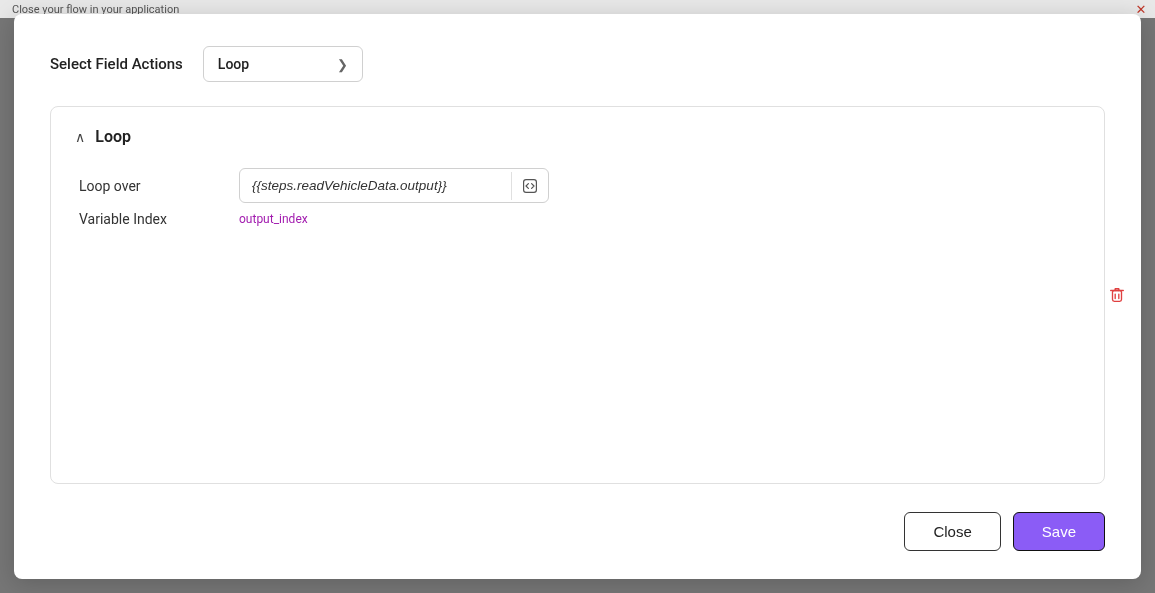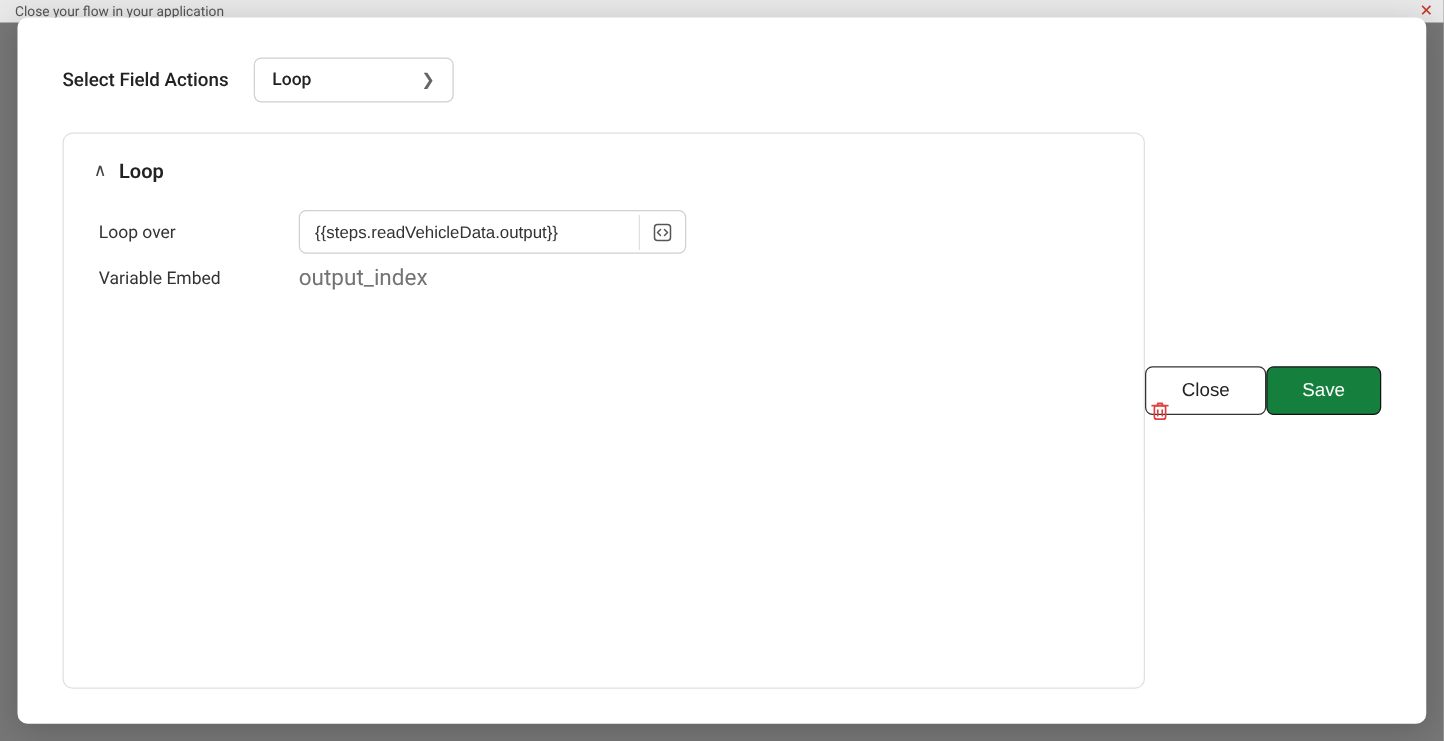--- a/index.html
+++ b/index.html
@@ -54,21 +54,21 @@
     .modal-container {
       position: absolute;
       top: 14px;
       left: 14px;
       right: 14px;
       bottom: 14px;
       background: #ffffff;
       border-radius: 8px;
       box-shadow: 0 4px 24px rgba(0,0,0,0.18);
       display: flex;
-      flex-direction: row;
+      flex-direction: column;
       padding: 32px 36px 28px 36px;
     }
 
     .modal-body {
       flex: 1;
       display: flex;
       flex-direction: column;
     }
 
     .field-actions-row {
@@ -166,38 +166,39 @@
     }
 
     .loop-field-input {
       flex: 1;
       border: none;
       outline: none;
       font-size: 13.5px;
       color: #333;
       padding: 9px 12px;
       background: transparent;
+      font-style: italic;
     }
 
     .code-icon-btn {
       border: none;
       background: transparent;
       cursor: pointer;
       padding: 6px 10px;
       display: flex;
       align-items: center;
       justify-content: center;
       border-left: 1.5px solid #e0e0e0;
       color: #555;
       font-size: 16px;
     }
 
     .loop-field-value {
-      font-size: 18px;
-      color: #737373;
+      font-size: 12px;
+      color: #a21caf;
       padding: 9px 0;
     }
 
     .delete-btn {
       position: absolute;
       right: -28px;
       top: 50%;
       transform: translateY(-50%);
       background: none;
       border: none;
@@ -207,40 +208,40 @@
       display: flex;
       align-items: center;
       justify-content: center;
       padding: 4px;
     }
 
     .modal-footer {
       display: flex;
       justify-content: flex-end;
       align-items: center;
-      gap: 0;
+      gap: 12px;
       margin-top: 28px;
     }
 
     .btn-close {
       padding: 10px 28px;
       border: 1.5px solid #333;
       border-radius: 6px;
       background: #fff;
       font-size: 15px;
       font-weight: 500;
       color: #222;
       cursor: pointer;
     }
 
     .btn-save {
       padding: 10px 28px;
       border: 1.5px solid #111;
       border-radius: 6px;
-      background: #15803d;
+      background: #8b5cf6;
       font-size: 15px;
       font-weight: 500;
       color: #fff;
       cursor: pointer;
     }
 
     .trash-icon-svg {
       width: 18px;
       height: 18px;
     }
@@ -290,21 +291,21 @@
               <svg class="code-icon-svg" viewBox="0 0 20 20" fill="none" xmlns="http://www.w3.org/2000/svg">
                 <rect x="2" y="2" width="16" height="16" rx="3" stroke="#555" stroke-width="1.5"></rect>
                 <polyline points="8,7 5,10 8,13" stroke="#555" stroke-width="1.5" fill="none" stroke-linecap="round" stroke-linejoin="round"></polyline>
                 <polyline points="12,7 15,10 12,13" stroke="#555" stroke-width="1.5" fill="none" stroke-linecap="round" stroke-linejoin="round"></polyline>
               </svg>
             </button>
           </div>
         </div>
 
         <div class="loop-field-row">
-          <span class="loop-field-label">Variable Embed</span>
+          <span class="loop-field-label">Variable Index</span>
           <span class="loop-field-value">output_index</span>
         </div>
 
       </div>
 
       <button class="delete-btn" style="position:absolute;right:-26px;top:50%;transform:translateY(-50%);">
         <svg class="trash-icon-svg" viewBox="0 0 20 20" fill="none" xmlns="http://www.w3.org/2000/svg">
           <path d="M3 5h14" stroke="#e04040" stroke-width="1.5" stroke-linecap="round"></path>
           <path d="M8 5V3h4v2" stroke="#e04040" stroke-width="1.5" stroke-linecap="round" stroke-linejoin="round"></path>
           <rect x="5" y="5" width="10" height="12" rx="2" stroke="#e04040" stroke-width="1.5"></rect>

